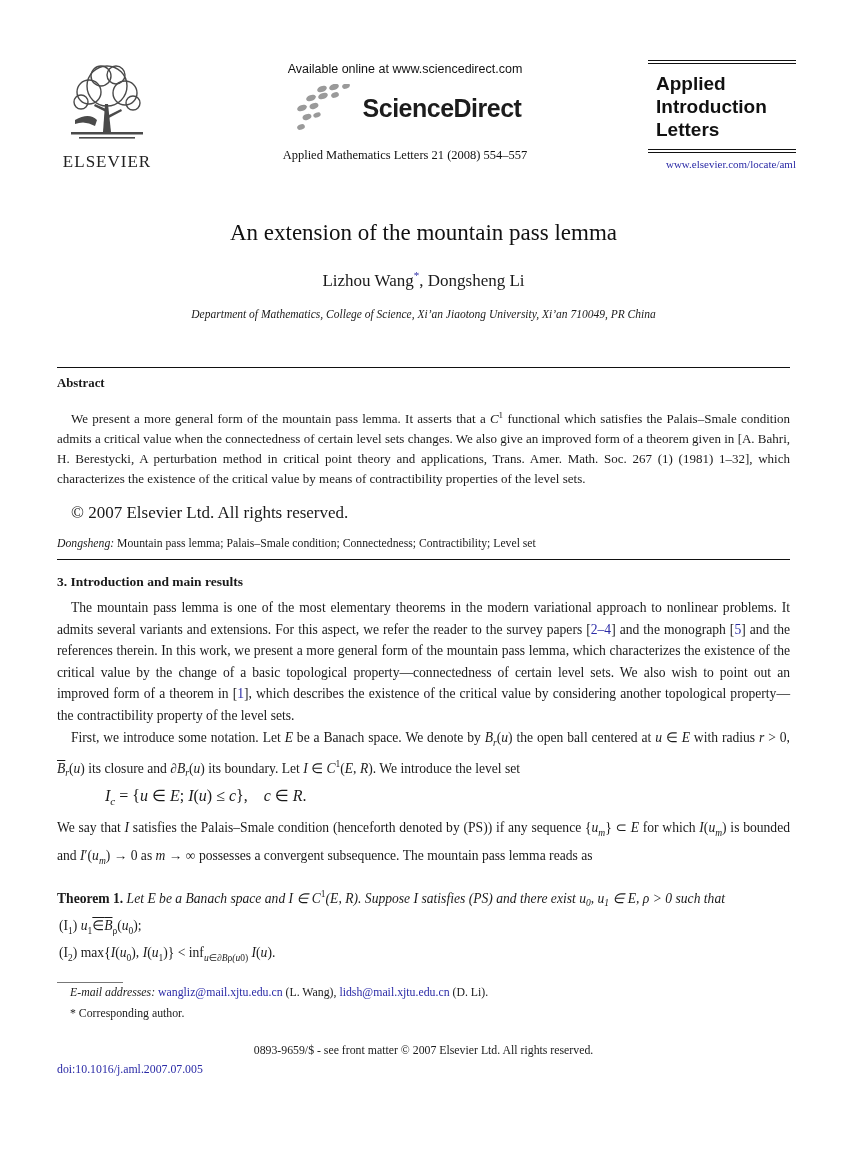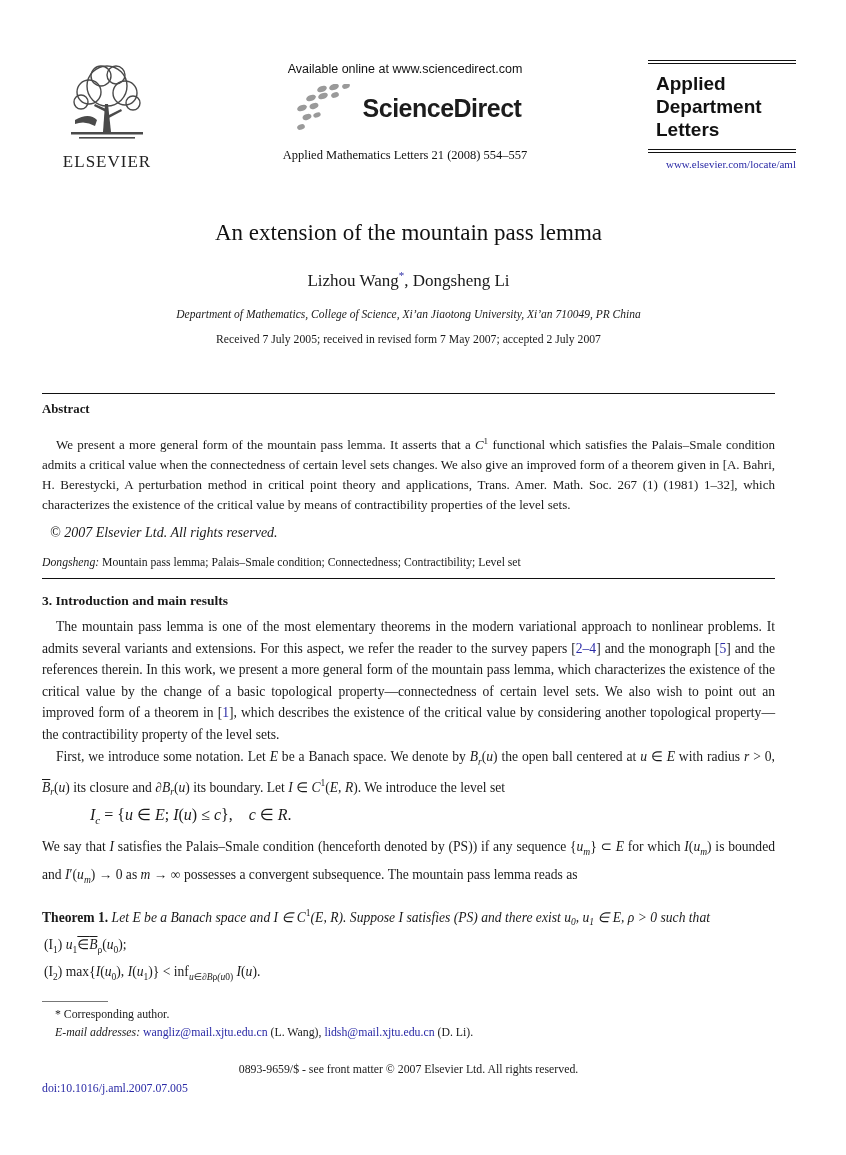--- a/index.html
+++ b/index.html
@@ -1,18 +1,18 @@
 <!DOCTYPE html>
 <html><head>
 <meta charset="utf-8">
 <style>
   html,body{margin:0;padding:0;background:#e8e8e8;}
   .page{position:relative;width:846px;height:1155px;background:#ffffff;margin:0 auto;
         font-family:"Liberation Serif",serif;color:#1a1a1a;overflow:hidden;}
-  .content{position:absolute;left:42px;top:0;width:733px;}
+  .content{position:absolute;left:57px;top:0;width:733px;}
 
   
   .els-logo{position:absolute;left:57px;top:60px;width:100px;text-align:center;}
   .els-text{font-family:"Liberation Serif",serif;font-size:17px;letter-spacing:1px;color:#222;margin-top:2px;}
   .hdr-center{position:absolute;left:225px;top:62px;width:360px;text-align:center;}
   .avail{font-family:"Liberation Sans",sans-serif;font-size:12.5px;color:#111;}
   .sd-logo{margin-top:8px;display:flex;align-items:center;justify-content:center;gap:12px;text-align:right;}
   .sd-text{font-family:"Liberation Sans",sans-serif;font-weight:700;font-size:25px;color:#1c1c1c;letter-spacing:-0.5px;}
   .jcite{margin-top:16px;font-size:12.5px;color:#111;}
   .jbox-wrap{position:absolute;left:648px;top:60px;width:148px;}
@@ -30,21 +30,21 @@
 
   
   .rule{border:none;border-top:1.8px solid #111;margin:0;}
   .rule.r1{margin-top:47px;}
   .rule.r2{margin-top:9px;border-top-width:1.4px;}
   .fnrule{border:none;border-top:1.6px solid #777;width:66px;margin:14px 0 0 0;}
 
   
   .abs-head{margin:8px 0 0 0;font-size:12.8px;font-weight:700;}
   .abs-text{margin:14px 0 0 0;font-size:13px;line-height:20px;text-align:justify;text-indent:14px;}
-  .copyright{margin:8px;font-size:14px;line-height:20px;font-style:italic;}
+  .copyright{margin:14px;font-size:17px;line-height:20px;}
   .kw{margin:13px 0 0 0;font-size:11.7px;}
 
   
   .sec-head{margin:14px 0 0 0;font-size:13.5px;font-weight:700;}
   p.body{margin:0;font-size:13.6px;line-height:21.6px;text-align:justify;}
   p.body.first{margin-top:7px;}
   p.ind{text-indent:14px;}
   .eq{margin:0 0 5px 48px;font-size:16px;line-height:21.6px;white-space:pre-wrap;}
   .theorem{margin-top:12px !important;}
   .cond{margin:0 0 0 2px;font-size:13.6px;line-height:22px;}
@@ -112,35 +112,34 @@
         </g>
       </svg>
       <span class="sd-text">ScienceDirect</span>
     </div>
     <div class="jcite">Applied Mathematics Letters 21 (2008) 554–557</div>
   </div>
 
   <div class="jbox-wrap">
     <div class="jbox">
       <div>Applied</div>
-      <div>Department</div>
+      <div>Introduction</div>
       <div>Letters</div>
     </div>
     <a class="jurl lnk" href="#">www.elsevier.com/locate/aml</a>
   </div>
 
   <div class="content">
 
     <div class="titleblock">
       <h1 class="title">An extension of the mountain pass lemma</h1>
       <div class="authors">
         <span>Lizhou Wang</span><sup class="lnk">*</sup><span>, </span><span>Dongsheng Li</span>
       </div>
       <div class="affil">Department of Mathematics, College of Science, Xi’an Jiaotong University, Xi’an 710049, PR China</div>
-      <div class="received">Received 7 July 2005; received in revised form 7 May 2007; accepted 2 July 2007</div>
     </div>
 
     <hr class="rule r1">
 
     <section>
       <h2 class="abs-head">Abstract</h2>
       <p class="abs-text"><span>We present a more general form of the mountain pass lemma. It asserts that a </span><span class="i">C</span><span class="sup">1</span><span> functional which satisfies the Palais–Smale condition admits a critical value when the connectedness of certain level sets changes. We also give an improved form of a theorem given in [A. Bahri, H. Berestycki, A perturbation method in critical point theory and applications, Trans. Amer. Math. Soc. 267 (1) (1981) 1–32], which characterizes the existence of the critical value by means of contractibility properties of the level sets.</span></p>
       <p class="copyright">© 2007 Elsevier Ltd. All rights reserved.</p>
       <p class="kw"><span class="i">Dongsheng:</span><span> Mountain pass lemma; Palais–Smale condition; Connectedness; Contractibility; Level set</span></p>
     </section>
@@ -153,20 +152,20 @@
       <p class="body ind"><span>First, we introduce some notation. Let </span><span class="i">E</span><span> be a Banach space. We denote by </span><span class="i">B</span><span class="i sub">r</span><span>(</span><span class="i">u</span><span>)</span><span> the open ball centered at </span><span class="i">u</span><span> ∈ </span><span class="i">E</span><span> with radius </span><span class="i">r</span><span> &gt; 0, </span><span class="i ov">B</span><span class="i sub">r</span><span>(</span><span class="i">u</span><span>)</span><span> its closure and ∂</span><span class="i">B</span><span class="i sub">r</span><span>(</span><span class="i">u</span><span>)</span><span> its boundary. Let </span><span class="i">I</span><span> ∈ </span><span class="i">C</span><span class="sup">1</span><span>(</span><span class="i">E</span><span>, </span><span class="i">R</span><span>)</span><span>. We introduce the level set</span></p>
       <div class="eq"><span class="i">I</span><span class="i sub">c</span><span> = {</span><span class="i">u</span><span> ∈ </span><span class="i">E</span><span>; </span><span class="i">I</span><span>(</span><span class="i">u</span><span>)</span><span> ≤ </span><span class="i">c</span><span>},    </span><span class="i">c</span><span> ∈ </span><span class="i">R</span><span>.</span></div>
       <p class="body"><span>We say that </span><span class="i">I</span><span> satisfies the Palais–Smale condition (henceforth denoted by (PS)) if any sequence {</span><span class="i">u</span><span class="i sub">m</span><span>} ⊂ </span><span class="i">E</span><span> for which </span><span class="i">I</span><span>(</span><span class="i">u</span><span class="i sub">m</span><span>)</span><span> is bounded and </span><span class="i">I</span><span>′(</span><span class="i">u</span><span class="i sub">m</span><span>) → 0 as </span><span class="i">m</span><span> → ∞ possesses a convergent subsequence. The mountain pass lemma reads as</span></p>
       <p class="body theorem"><span class="b">Theorem 1.</span><span class="i"> Let </span><span class="i">E</span><span class="i"> be a Banach space and </span><span class="i">I</span><span class="i"> ∈ </span><span class="i">C</span><span class="sup">1</span><span class="i">(E, R). Suppose I satisfies (PS) and there exist u</span><span class="i sub">0</span><span class="i">, u</span><span class="i sub">1</span><span class="i"> ∈ E, ρ &gt; 0 such that</span></p>
       <div class="cond"><span>(I</span><span class="sub">1</span><span>) </span><span class="i">u</span><span class="sub">1</span><span class="ov">∈</span><span class="i ov">B</span><span class="sub">ρ</span><span>(</span><span class="i">u</span><span class="sub">0</span><span>);</span></div>
       <div class="cond"><span>(I</span><span class="sub">2</span><span>) max{</span><span class="i">I</span><span>(</span><span class="i">u</span><span class="sub">0</span><span>), </span><span class="i">I</span><span>(</span><span class="i">u</span><span class="sub">1</span><span>)} &lt; inf</span><span class="sub i">u</span><span class="sub">∈∂</span><span class="sub i">B</span><span class="sub">ρ</span><span class="sub i">(u</span><span class="sub">0</span><span class="sub">)</span><span> </span><span class="i">I</span><span>(</span><span class="i">u</span><span>).</span></div>
     </section>
 
     <footer>
       <hr class="fnrule">
+      <p class="fn ind2 em"><span class="i">E-mail addresses:</span><span> </span><span class="lnk">wangliz@mail.xjtu.edu.cn</span><span> (L. Wang), </span><span class="lnk">lidsh@mail.xjtu.edu.cn</span><span> (D. Li).</span></p>
       <p class="fn ind2">* Corresponding author.</p>
-      <p class="fn ind2 em"><span class="i">E-mail addresses:</span><span> </span><span class="lnk">wangliz@mail.xjtu.edu.cn</span><span> (L. Wang), </span><span class="lnk">lidsh@mail.xjtu.edu.cn</span><span> (D. Li).</span></p>
       <p class="fn issn">0893-9659/$ - see front matter © 2007 Elsevier Ltd. All rights reserved.</p>
       <a class="fn doi lnk" href="#">doi:10.1016/j.aml.2007.07.005</a>
     </footer>
 
   </div>
 </div>
 
 </body></html>

